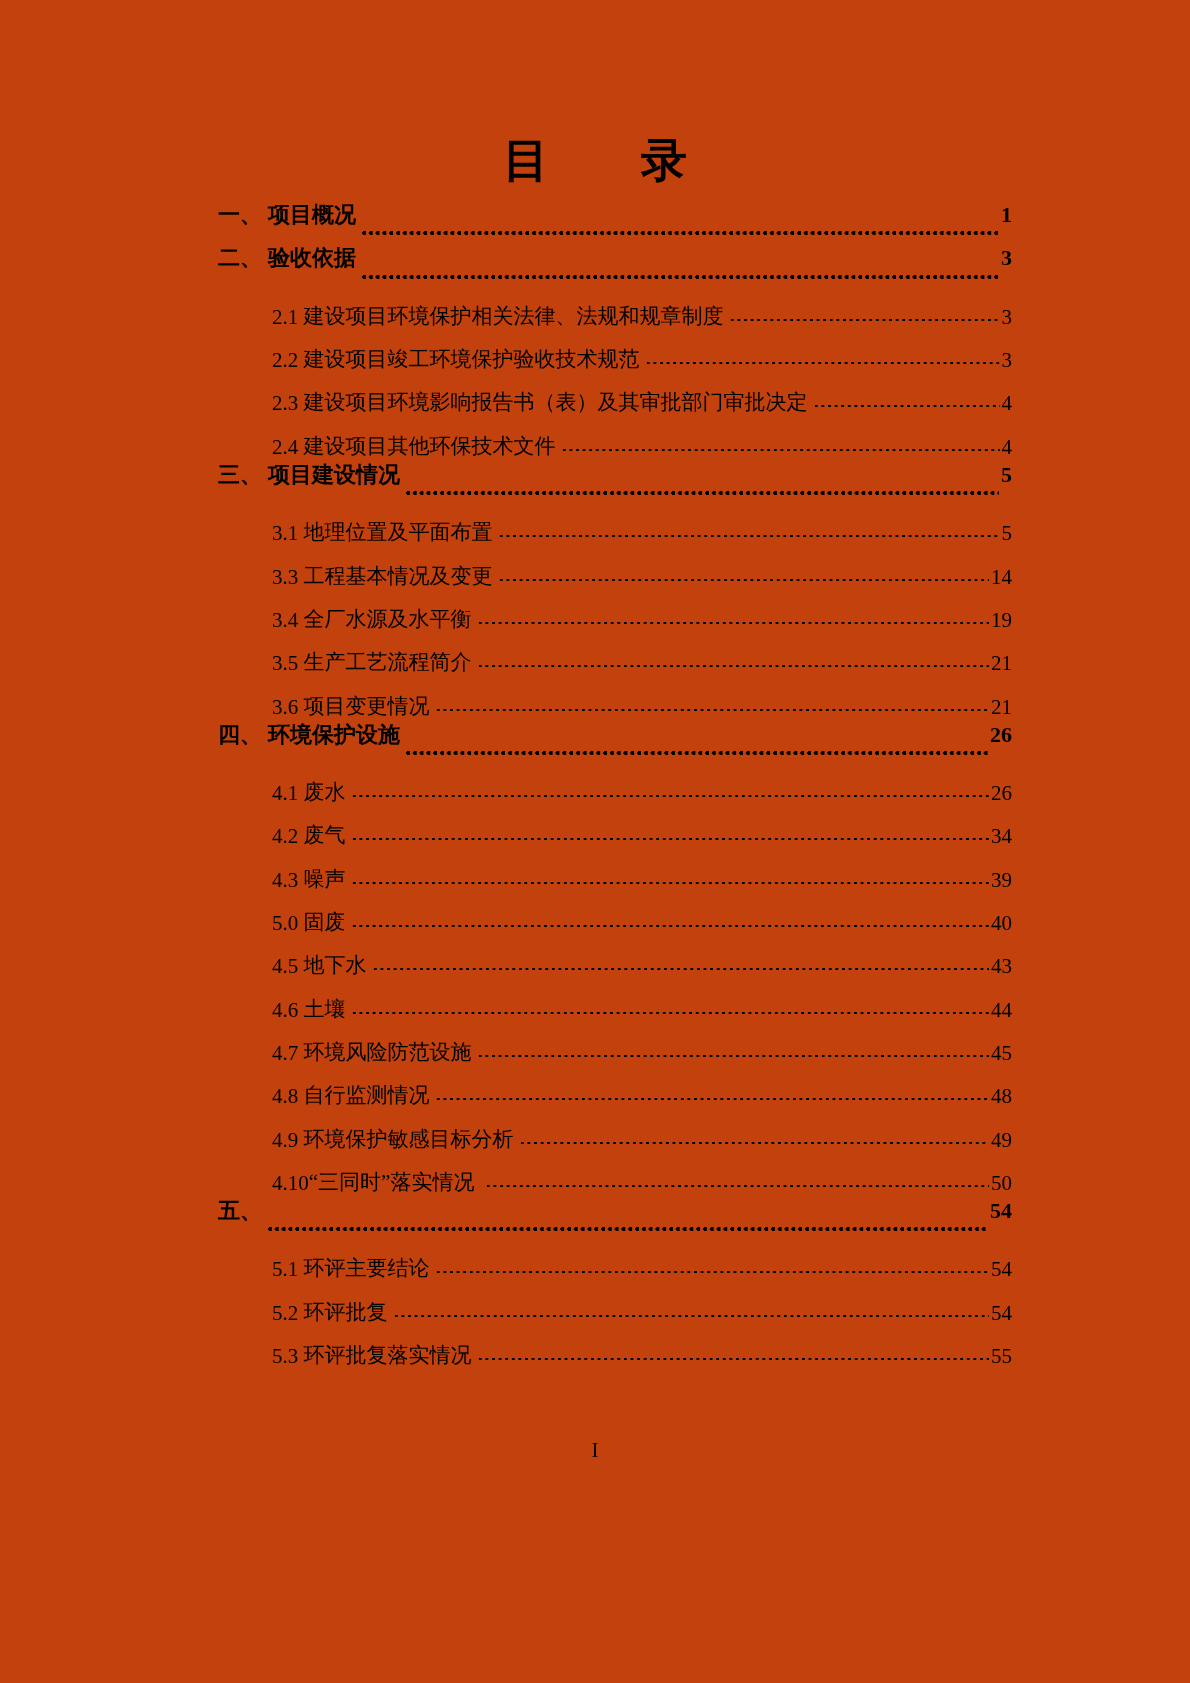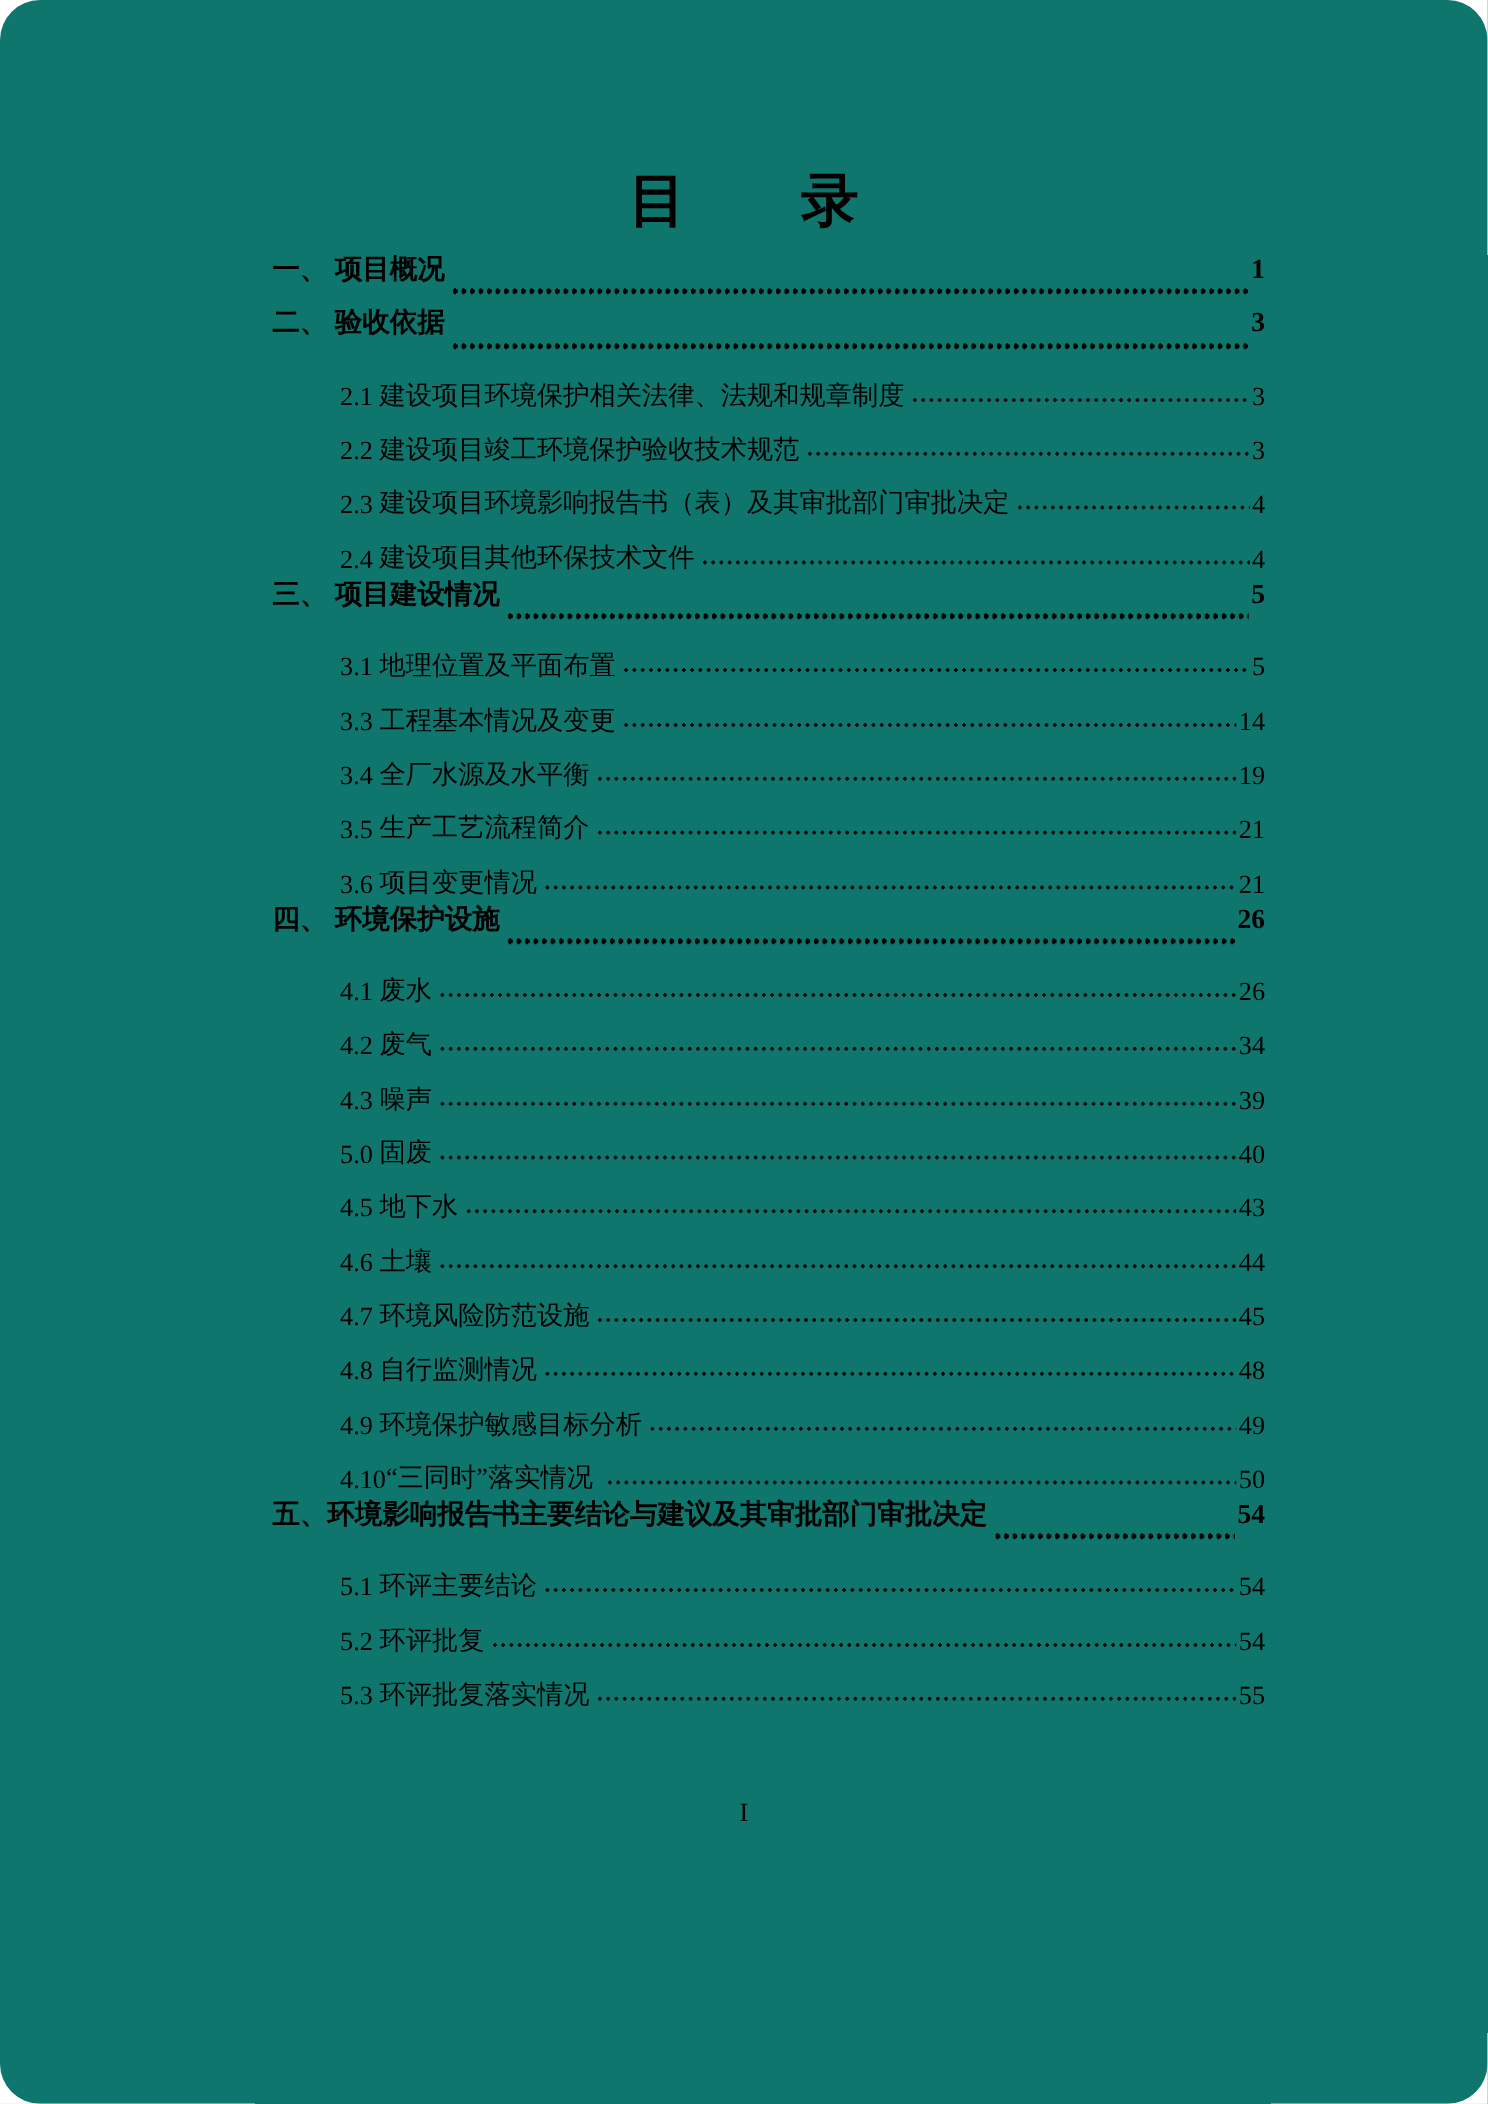--- a/index.html
+++ b/index.html
@@ -4,25 +4,24 @@
 <style>
   html, body {
     margin: 0;
     padding: 0;
     background: #ffffff;
   }
   .page {
     position: relative;
     width: 1190px;
     height: 1683px;
-    background: #0f766e;
+    background: #c2410c;
     color: #000000;
     font-family: "Liberation Serif", "DejaVu Serif", serif;
     overflow: hidden;
-    border-radius: 32px;
   }
   .doc-title {
     position: absolute;
     top: 130px;
     left: 0;
     width: 100%;
     margin: 0;
     text-align: center;
     font-size: 46px;
     font-weight: bold;
@@ -221,21 +220,20 @@
         <span class="pagenum">49</span>
       </div>
       <div class="row level2">
         <span class="num">4.10</span>
         <span class="title">“三同时”落实情况 </span>
         <span class="dots"></span>
         <span class="pagenum">50</span>
       </div>
       <div class="row level1">
         <span class="num">五、</span>
-        <span class="title">环境影响报告书主要结论与建议及其审批部门审批决定</span>
         <span class="dots"></span>
         <span class="pagenum">54</span>
       </div>
       <div class="row level2">
         <span class="num">5.1 </span>
         <span class="title">环评主要结论</span>
         <span class="dots"></span>
         <span class="pagenum">54</span>
       </div>
       <div class="row level2">

